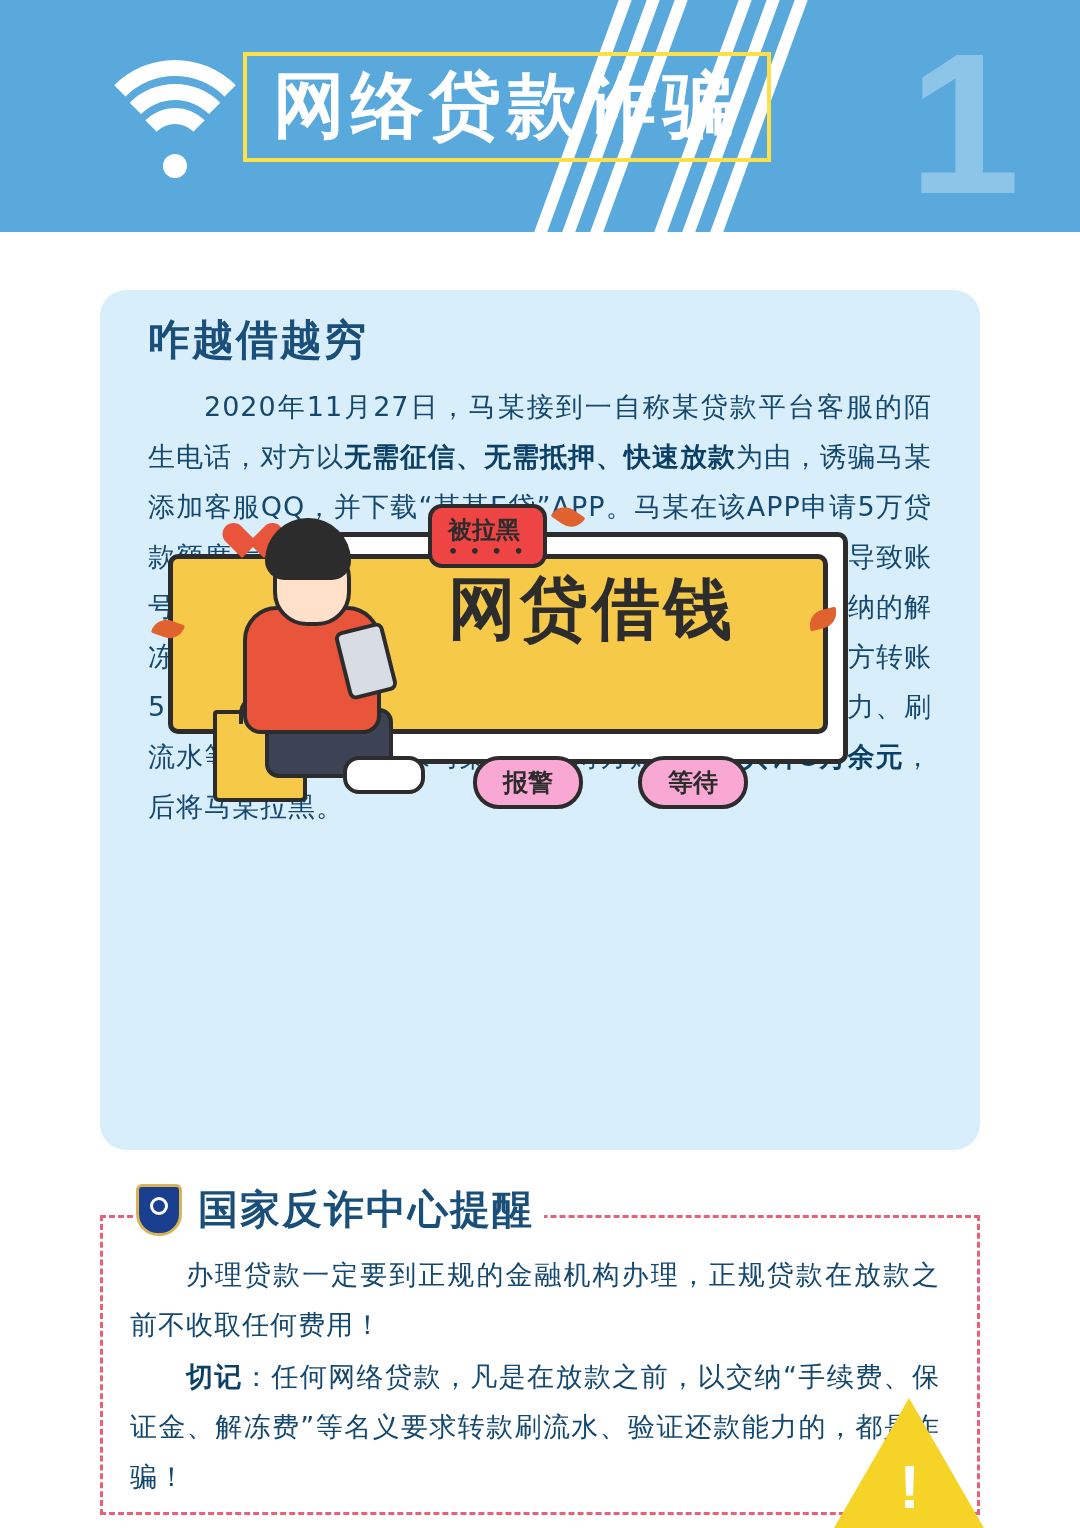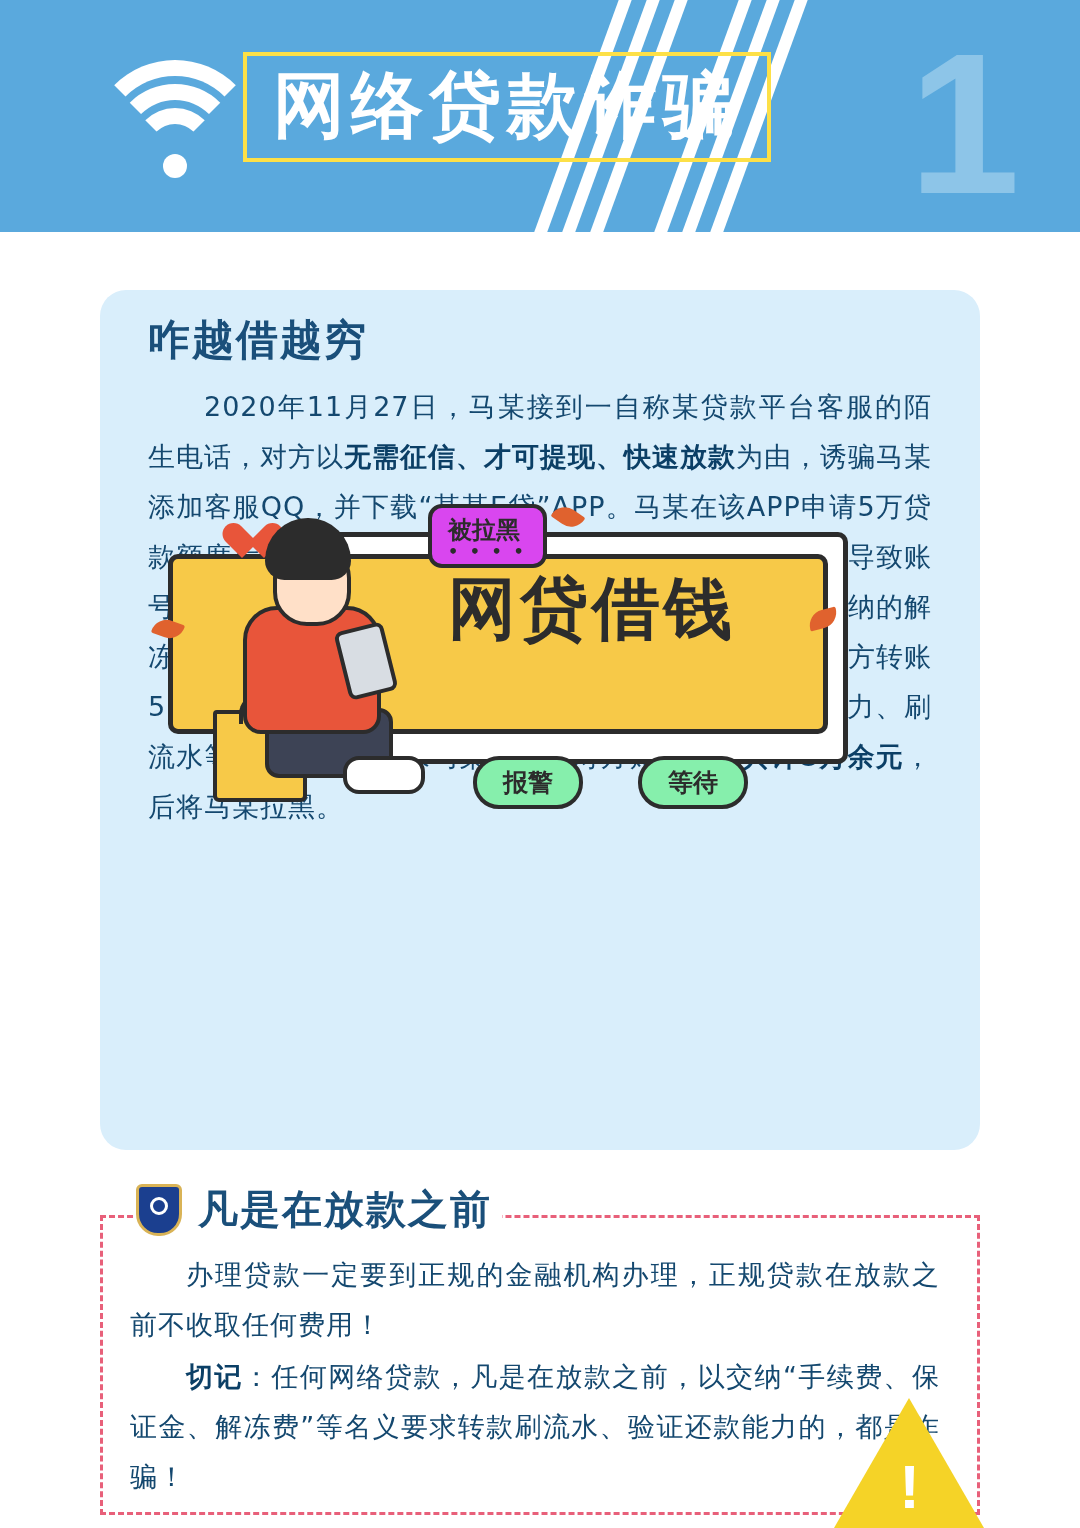--- a/index.html
+++ b/index.html
@@ -190,40 +190,40 @@
     letter-spacing: 4px;
     font-family: "DejaVu Sans", "Liberation Sans", sans-serif;
     white-space: nowrap;
   }
   .illu-slogan1 { top: 64px; }
   .illu-slogan2 { top: 134px; }
   .illu-bubble {
     position: absolute;
     left: 310px;
     top: 4px;
-    background: #d946ef;
+    background: #ef4444;
     border: 4px solid #2c2c2c;
     border-radius: 14px;
     padding: 6px 16px;
     font-size: 24px;
     font-weight: bold;
     color: #2c2c2c;
     font-family: "DejaVu Sans", "Liberation Sans", sans-serif;
   }
   .illu-bubble .dots {
     display: block;
     font-size: 16px;
     letter-spacing: 3px;
     line-height: 12px;
     color: #2c2c2c;
   }
   .illu-btn {
     position: absolute;
     top: 256px;
-    background: #86efac;
+    background: #f9a8d4;
     border: 4px solid #2c2c2c;
     border-radius: 26px;
     padding: 6px 26px;
     font-size: 25px;
     font-weight: bold;
     color: #2c2c2c;
     font-family: "DejaVu Sans", "Liberation Sans", sans-serif;
     text-align: right;
   }
   .illu-btn.b1 { left: 355px; }
@@ -403,21 +403,21 @@
 
   <div class="header-number">1</div>
 
   <div class="title-box">
     <div class="title-text">网络贷款诈骗</div>
   </div>
 </div>
 
 <div class="case-card">
   <div class="case-title">咋越借越穷</div>
-  <div class="case-body"><span>2020年11月27日，马某接到一自称某贷款平台客服的陌生电话，对方以</span><b>无需征信、才可提现、快速放款</b><span>为由，诱骗马某添加客服QQ，并下载“某某E贷”APP。马某在该APP申请5万贷款额度后却无法提现，对方谎称马某银行卡号填写有误，导致账号被冻结，需要交纳</span><b>解冻费</b><span>才可提现，同时承诺解冻后交纳的解冻费会全额退还给马某。马某因急于贷款，遂按要求向对方转账5000元解冻费，却还是无法提现，对方又以验证还款能力、刷流水等理由，陆续要求马某多次向对方账户转账</span><b>共计8万余元</b><span>，后将马某拉黑。</span></div>
+  <div class="case-body"><span>2020年11月27日，马某接到一自称某贷款平台客服的陌生电话，对方以</span><b>无需征信、无需抵押、快速放款</b><span>为由，诱骗马某添加客服QQ，并下载“某某E贷”APP。马某在该APP申请5万贷款额度后却无法提现，对方谎称马某银行卡号填写有误，导致账号被冻结，需要交纳</span><b>解冻费</b><span>才可提现，同时承诺解冻后交纳的解冻费会全额退还给马某。马某因急于贷款，遂按要求向对方转账5000元解冻费，却还是无法提现，对方又以验证还款能力、刷流水等理由，陆续要求马某多次向对方账户转账</span><b>共计8万余元</b><span>，后将马某拉黑。</span></div>
 </div>
 
 <div class="illustration">
 
   <div class="illu-window">
     <div class="illu-window-bar">— □ ✕</div>
   </div>
 
   <div class="illu-yellow"></div>
 
@@ -445,20 +445,20 @@
     <div class="p-face"></div>
     <div class="p-hair"></div>
     <div class="p-phone"></div>
   </div>
 </div>
 
 <div class="alert-box"></div>
 
 <div class="alert-title-wrap">
   <div class="shield-icon"></div>
-  <div class="alert-title">凡是在放款之前</div>
+  <div class="alert-title">国家反诈中心提醒</div>
 </div>
 
 <div class="alert-p alert-p1">办理贷款一定要到正规的金融机构办理，正规贷款在放款之前不收取任何费用！</div>
 <div class="alert-p alert-p2"><b class="keyword">切记</b><span>：任何网络贷款，凡是在放款之前，以交纳“手续费、保证金、解冻费”等名义要求转款刷流水、验证还款能力的，都是诈骗！</span></div>
 
 <div class="warn-triangle"></div>
 <div class="warn-mark">!</div>
 
 </body></html>

